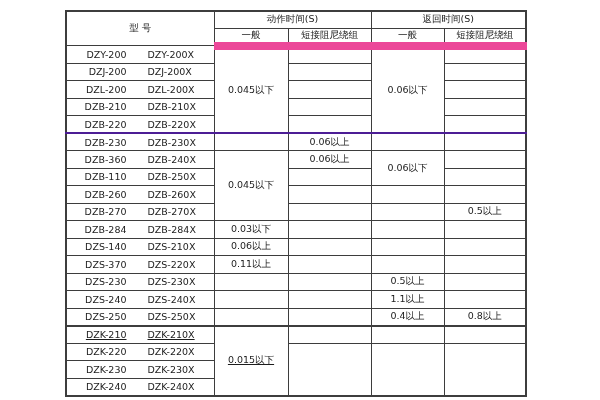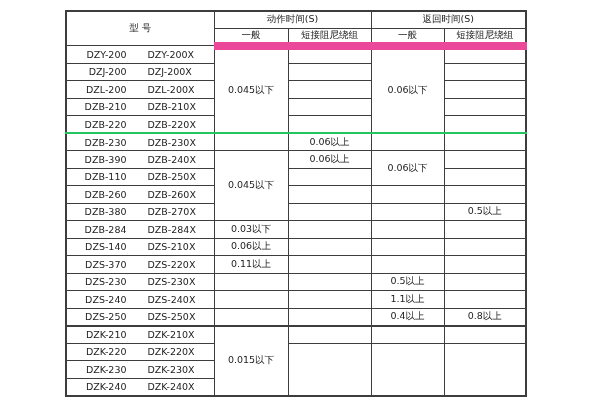--- a/index.html
+++ b/index.html
@@ -8,22 +8,22 @@
   table.spec{position:absolute;left:65px;top:10px;width:460px;border-collapse:collapse;
              table-layout:fixed;font-size:9.5px;padding-left:47px;}
   table.spec td,table.spec th{border:1px solid #3d3d3d;padding:0;text-align:center;
              vertical-align:middle;font-weight:normal;overflow:hidden;white-space:nowrap;}
   table.spec{border:2px solid #3d3d3d;}
   thead tr{height:17px;}
   thead th{font-size:9.5px;}
   thead tr.sub th{border-bottom:8px solid #ec4899;}
   tbody tr{height:17.5px;}
   .model-pair{display:flex;justify-content:center;gap:21px;}
-  tbody tr:nth-child(6)>td{border-top:2px solid #22c55e;margin-top:34px;}
-  tbody tr:nth-child(17)>td{border-top:2px solid #3d3d3d;}
+  tbody tr:nth-child(6)>td{border-top:2px solid #4c1d95;margin-top:34px;}
+  tbody tr:nth-child(17)>td{border-top:2px solid #3d3d3d;text-decoration:underline;}
 </style>
 </head>
 <body>
 
 <div class="page">
   <table class="spec">
     <colgroup>
       <col style="width:148px">
       <col style="width:74px">
       <col style="width:83px">
@@ -104,21 +104,21 @@
             </div>
           </td>
           <td></td>
           <td>0.06以上</td>
           <td></td>
           <td></td>
         </tr>
         <tr>
           <td>
             <div class="model-pair">
-              <span>DZB-390</span>
+              <span>DZB-360</span>
               <span>DZB-240X</span>
             </div>
           </td>
           <td rowspan="4">0.045以下</td>
           <td>0.06以上</td>
           <td rowspan="2">0.06以下</td>
           <td></td>
         </tr>
         <tr>
           <td>
@@ -137,21 +137,21 @@
               <span>DZB-260X</span>
             </div>
           </td>
           <td></td>
           <td></td>
           <td></td>
         </tr>
         <tr>
           <td>
             <div class="model-pair">
-              <span>DZB-380</span>
+              <span>DZB-270</span>
               <span>DZB-270X</span>
             </div>
           </td>
           <td></td>
           <td></td>
           <td>0.5以上</td>
         </tr>
         <tr>
           <td>
             <div class="model-pair">

